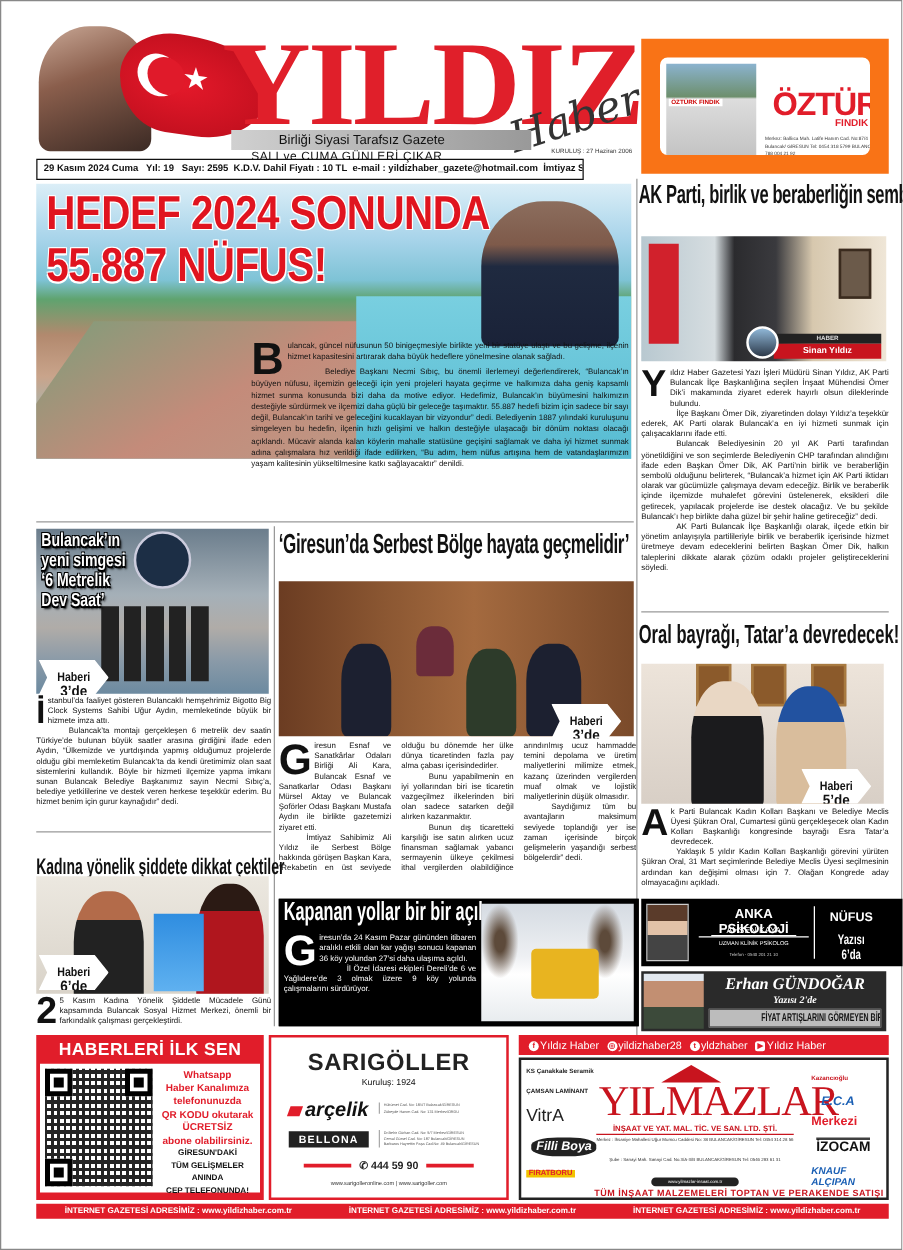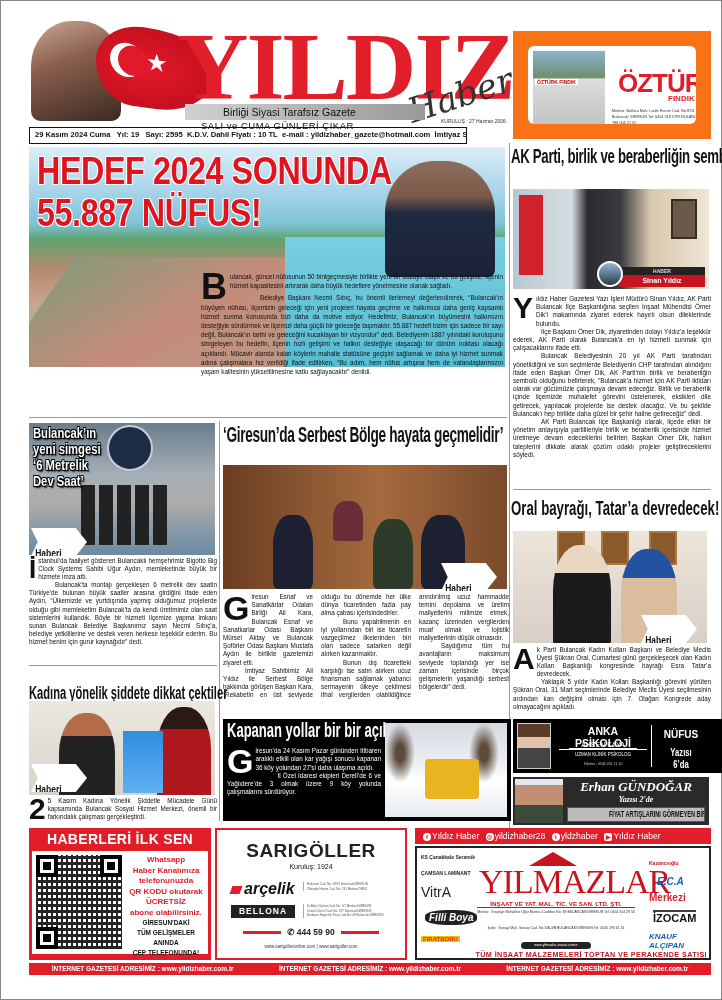--- a/index.html
+++ b/index.html
@@ -48,21 +48,21 @@
 .ak-badge .av{position:absolute;left:-4px;top:-6px;width:26px;height:26px;border-radius:50%;background:linear-gradient(#8fb6d6,#2d3a4a);border:2px solid #fff}
 .ak-text{left:512px;top:294px;width:198px;font-size:6.4px;line-height:8.2px;text-align:justify}
 .ak-text p{text-indent:28px}
 .ak-text p.first{text-indent:0}
 .col-rule{background:#999;width:1px}
 
 .bul-photo{left:28px;top:422px;width:186px;height:132px;background:linear-gradient(180deg,#6b7d8c 0%,#a5b0b8 40%,#b0aca8 60%,#8a9aa8 80%,#6c8aa0 100%);overflow:hidden}
 .bul-photo .clock{position:absolute;left:78px;top:2px;width:46px;height:46px;border-radius:50%;background:#1c2e45;border:2px solid #ccd}
 .bul-photo .people{position:absolute;left:52px;top:62px;width:86px;height:60px;background:repeating-linear-gradient(90deg,#222 0 14px,transparent 14px 18px)}
 .bul-title{left:32px;top:424px;font-size:15px;font-weight:bold;color:#fff;line-height:16px;transform:scaleX(.75);transform-origin:left top;text-shadow:1px 1px 0 #000,-1px -1px 0 #000,1px -1px 0 #000,-1px 1px 0 #000,2px 2px 2px #000}
-.haberi{width:56px;height:28px;background:#fff;clip-path:polygon(0 0,80% 0,100% 50%,80% 100%,0 100%,12% 50%);border:0;font-weight:bold;line-height:11px;padding-top:20px;color:#111}
+.haberi{width:56px;height:28px;background:#fff;clip-path:polygon(0 0,80% 0,100% 50%,80% 100%,0 100%,12% 50%);border:0;font-weight:bold;text-align:center;line-height:11px;padding-top:9px;color:#111}
 .haberi .h1{font-size:10px;display:block;transform:scaleX(.85)}
 .haberi .h2{font-size:12px;display:block;transform:scaleX(.9)}
 .bul-text{left:28px;top:556px;width:188px;font-size:6.3px;line-height:8.1px;text-align:justify}
 .bul-text p{text-indent:26px}
 .bul-text p.first{text-indent:0}
 .bigI{float:left;font-size:26px;font-weight:bold;line-height:24px;margin-right:2px}
 
 .gir-title{left:222px;top:421px;width:285px;font-size:22px;font-weight:bold;line-height:26px;transform:scaleX(.62);transform-origin:left top;white-space:nowrap;letter-spacing:-.5px}
 .gir-photo{left:222px;top:464px;width:284px;height:124px;background:linear-gradient(90deg,#6b3c22 0%,#8b5732 30%,#a46a3f 55%,#7a4a2a 100%);overflow:hidden}
 .gir-photo .p{position:absolute;background:#1c2030;border-radius:40% 40% 10% 10%}

